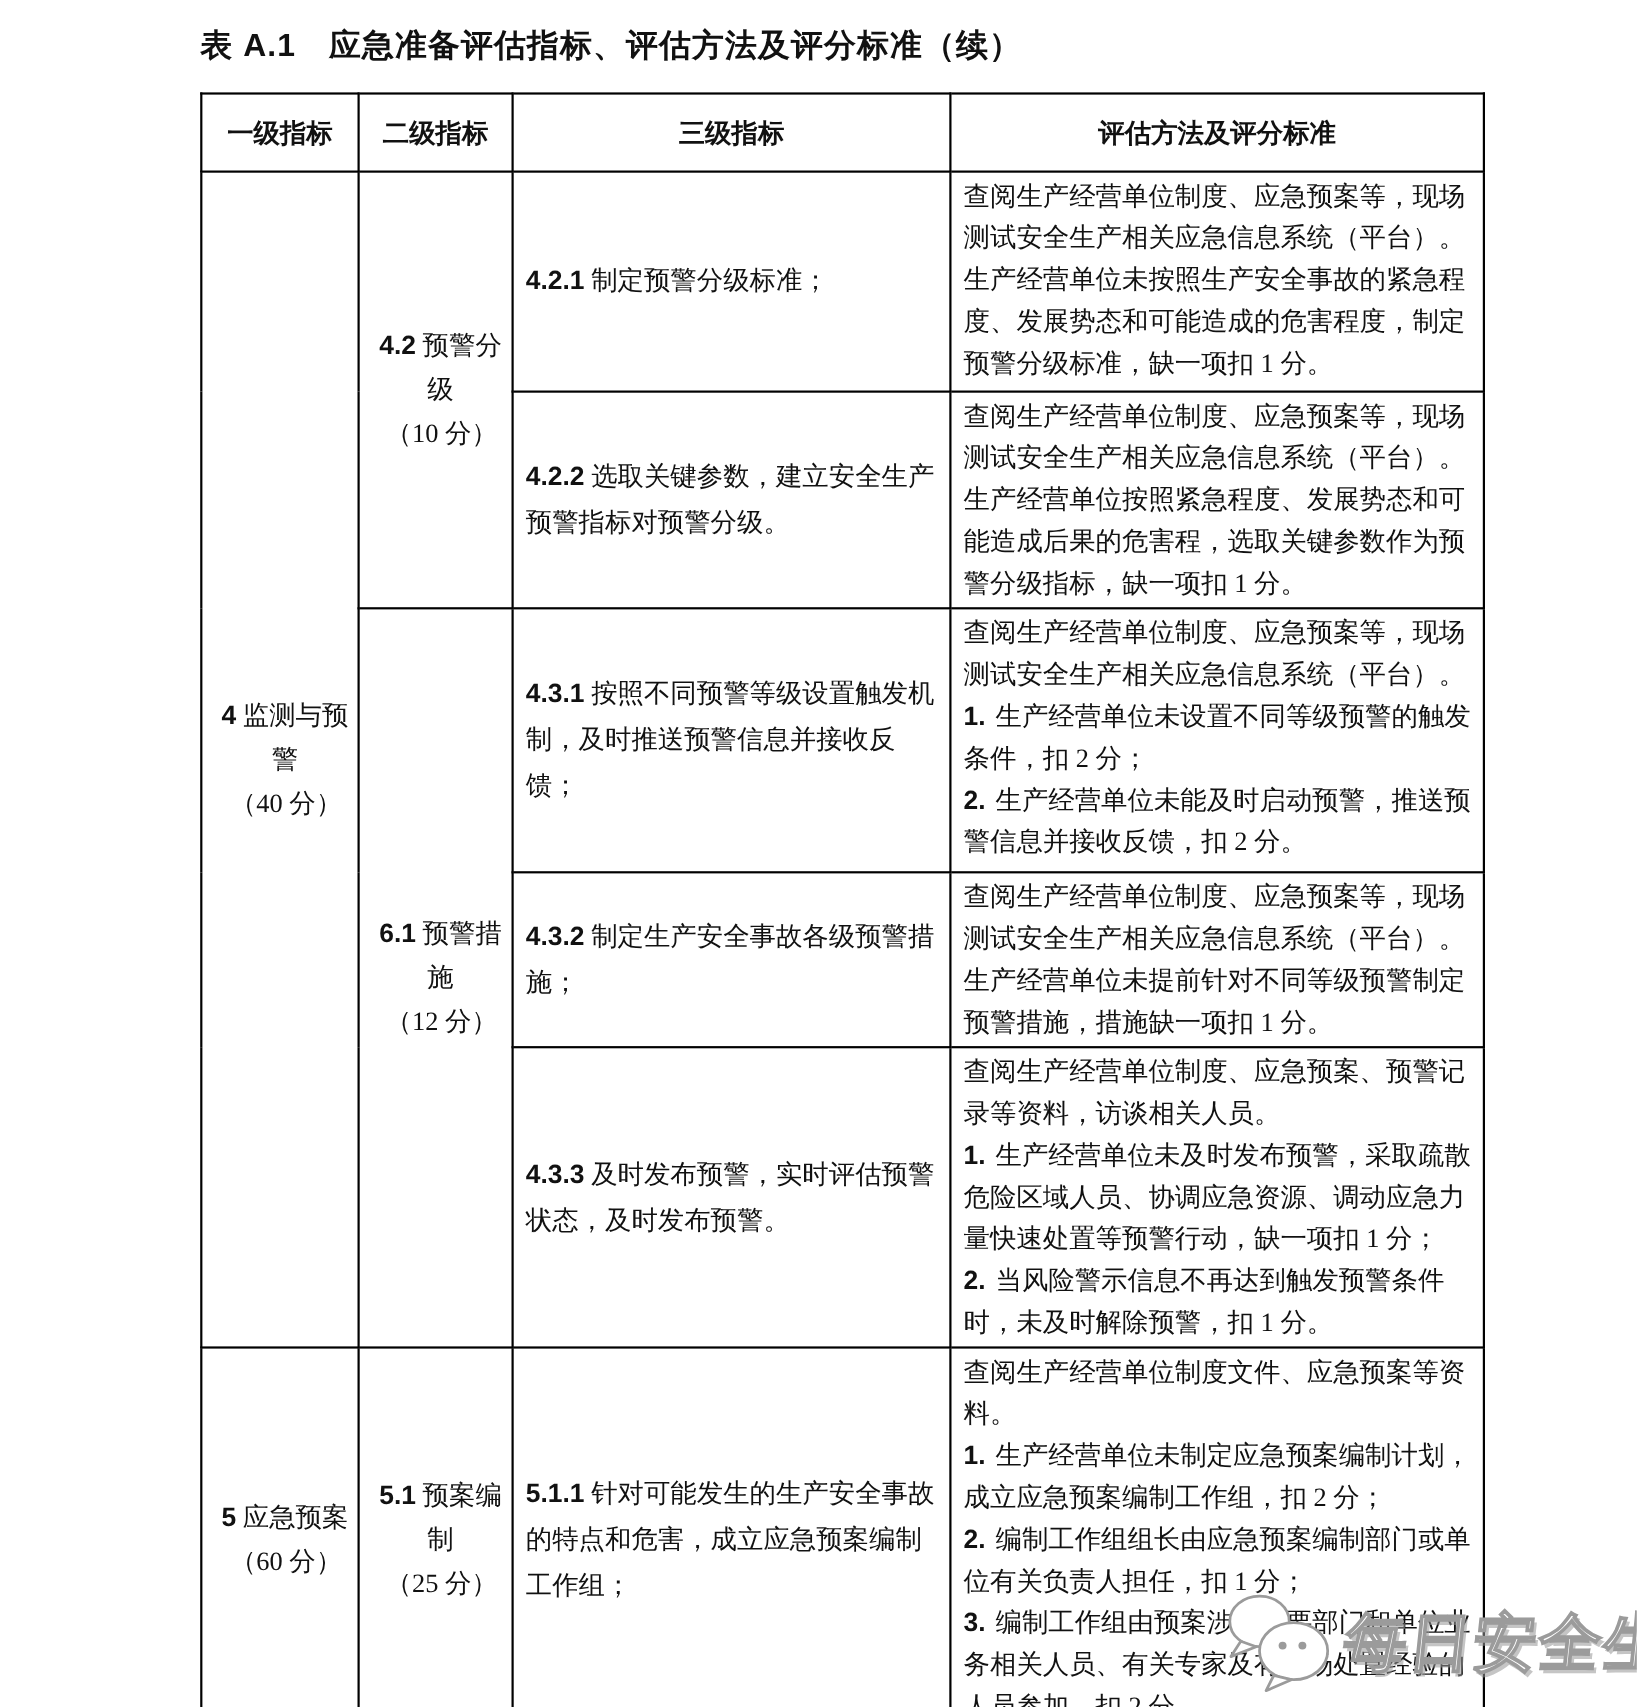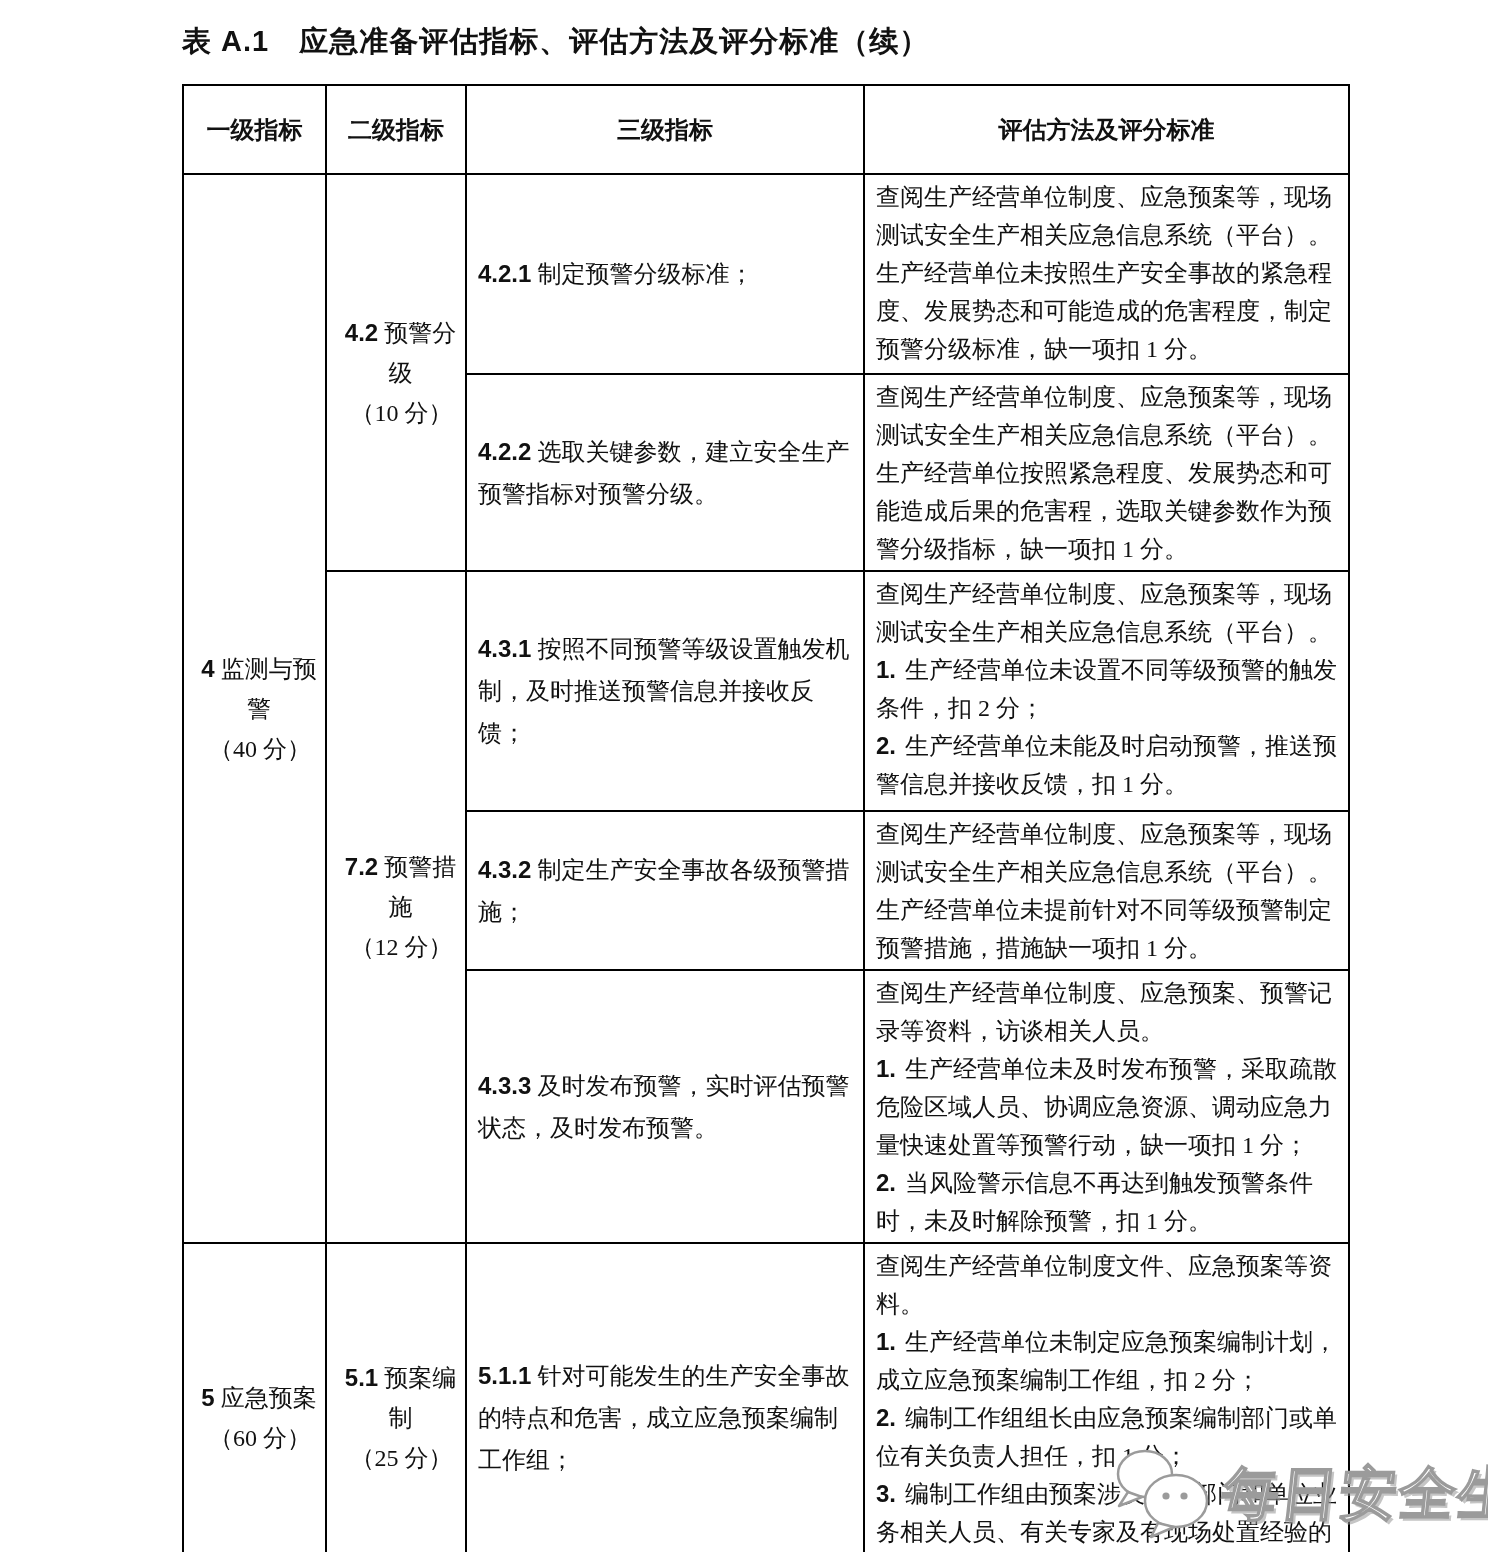--- a/index.html
+++ b/index.html
@@ -68,21 +68,21 @@
 
 <div class="tbl-wrap">
 <table class="main">
   <colgroup>
     <col style="width:143px">
         <col style="width:140px">
         <col style="width:398px">
         <col style="width:485px">
   </colgroup>
   <tbody>
-        <tr style="height:89px">
+        <tr style="height:71px">
     <th>一级指标</th>
     <th>二级指标</th>
     <th>三级指标</th>
     <th>评估方法及评分标准</th>
   </tr>
 
   <tr style="height:200px">
     <td class="lv" rowspan="5">
       <div><span class="num">4</span> <span>监测与预警</span></div>
       <div class="score-line">（40 分）</div>
@@ -105,30 +105,30 @@
       <p><span class="num">4.2.2</span> <span>选取关键参数，建立安全生产预警指标对预警分级。</span></p>
     </td>
     <td class="method">
       <p><span class="pnum"></span><span>查阅生产经营单位制度、应急预案等，现场测试安全生产相关应急信息系统（平台）。</span></p>
       <p><span class="pnum"></span><span>生产经营单位按照紧急程度、发展势态和可能造成后果的危害程，选取关键参数作为预警分级指标，缺一项扣 1 分。</span></p>
     </td>
   </tr>
 
   <tr style="height:240px">
     <td class="lv" rowspan="3">
-      <div><span class="num">7.2</span> <span>预警措施</span></div>
+      <div><span class="num">6.1</span> <span>预警措施</span></div>
       <div class="score-line">（12 分）</div>
     </td>
     <td class="l3">
       <p><span class="num">4.3.1</span> <span>按照不同预警等级设置触发机制，及时推送预警信息并接收反馈；</span></p>
     </td>
     <td class="method">
       <p><span class="pnum"></span><span>查阅生产经营单位制度、应急预案等，现场测试安全生产相关应急信息系统（平台）。</span></p>
       <p><span class="pnum">1.</span><span>生产经营单位未设置不同等级预警的触发条件，扣 2 分；</span></p>
-      <p><span class="pnum">2.</span><span>生产经营单位未能及时启动预警，推送预警信息并接收反馈，扣 1 分。</span></p>
+      <p><span class="pnum">2.</span><span>生产经营单位未能及时启动预警，推送预警信息并接收反馈，扣 2 分。</span></p>
     </td>
   </tr>
 
   <tr style="height:155px">
     <td class="l3">
       <p><span class="num">4.3.2</span> <span>制定生产安全事故各级预警措施；</span></p>
     </td>
     <td class="method">
       <p><span class="pnum"></span><span>查阅生产经营单位制度、应急预案等，现场测试安全生产相关应急信息系统（平台）。</span></p>
       <p><span class="pnum"></span><span>生产经营单位未提前针对不同等级预警制定预警措施，措施缺一项扣 1 分。</span></p>

